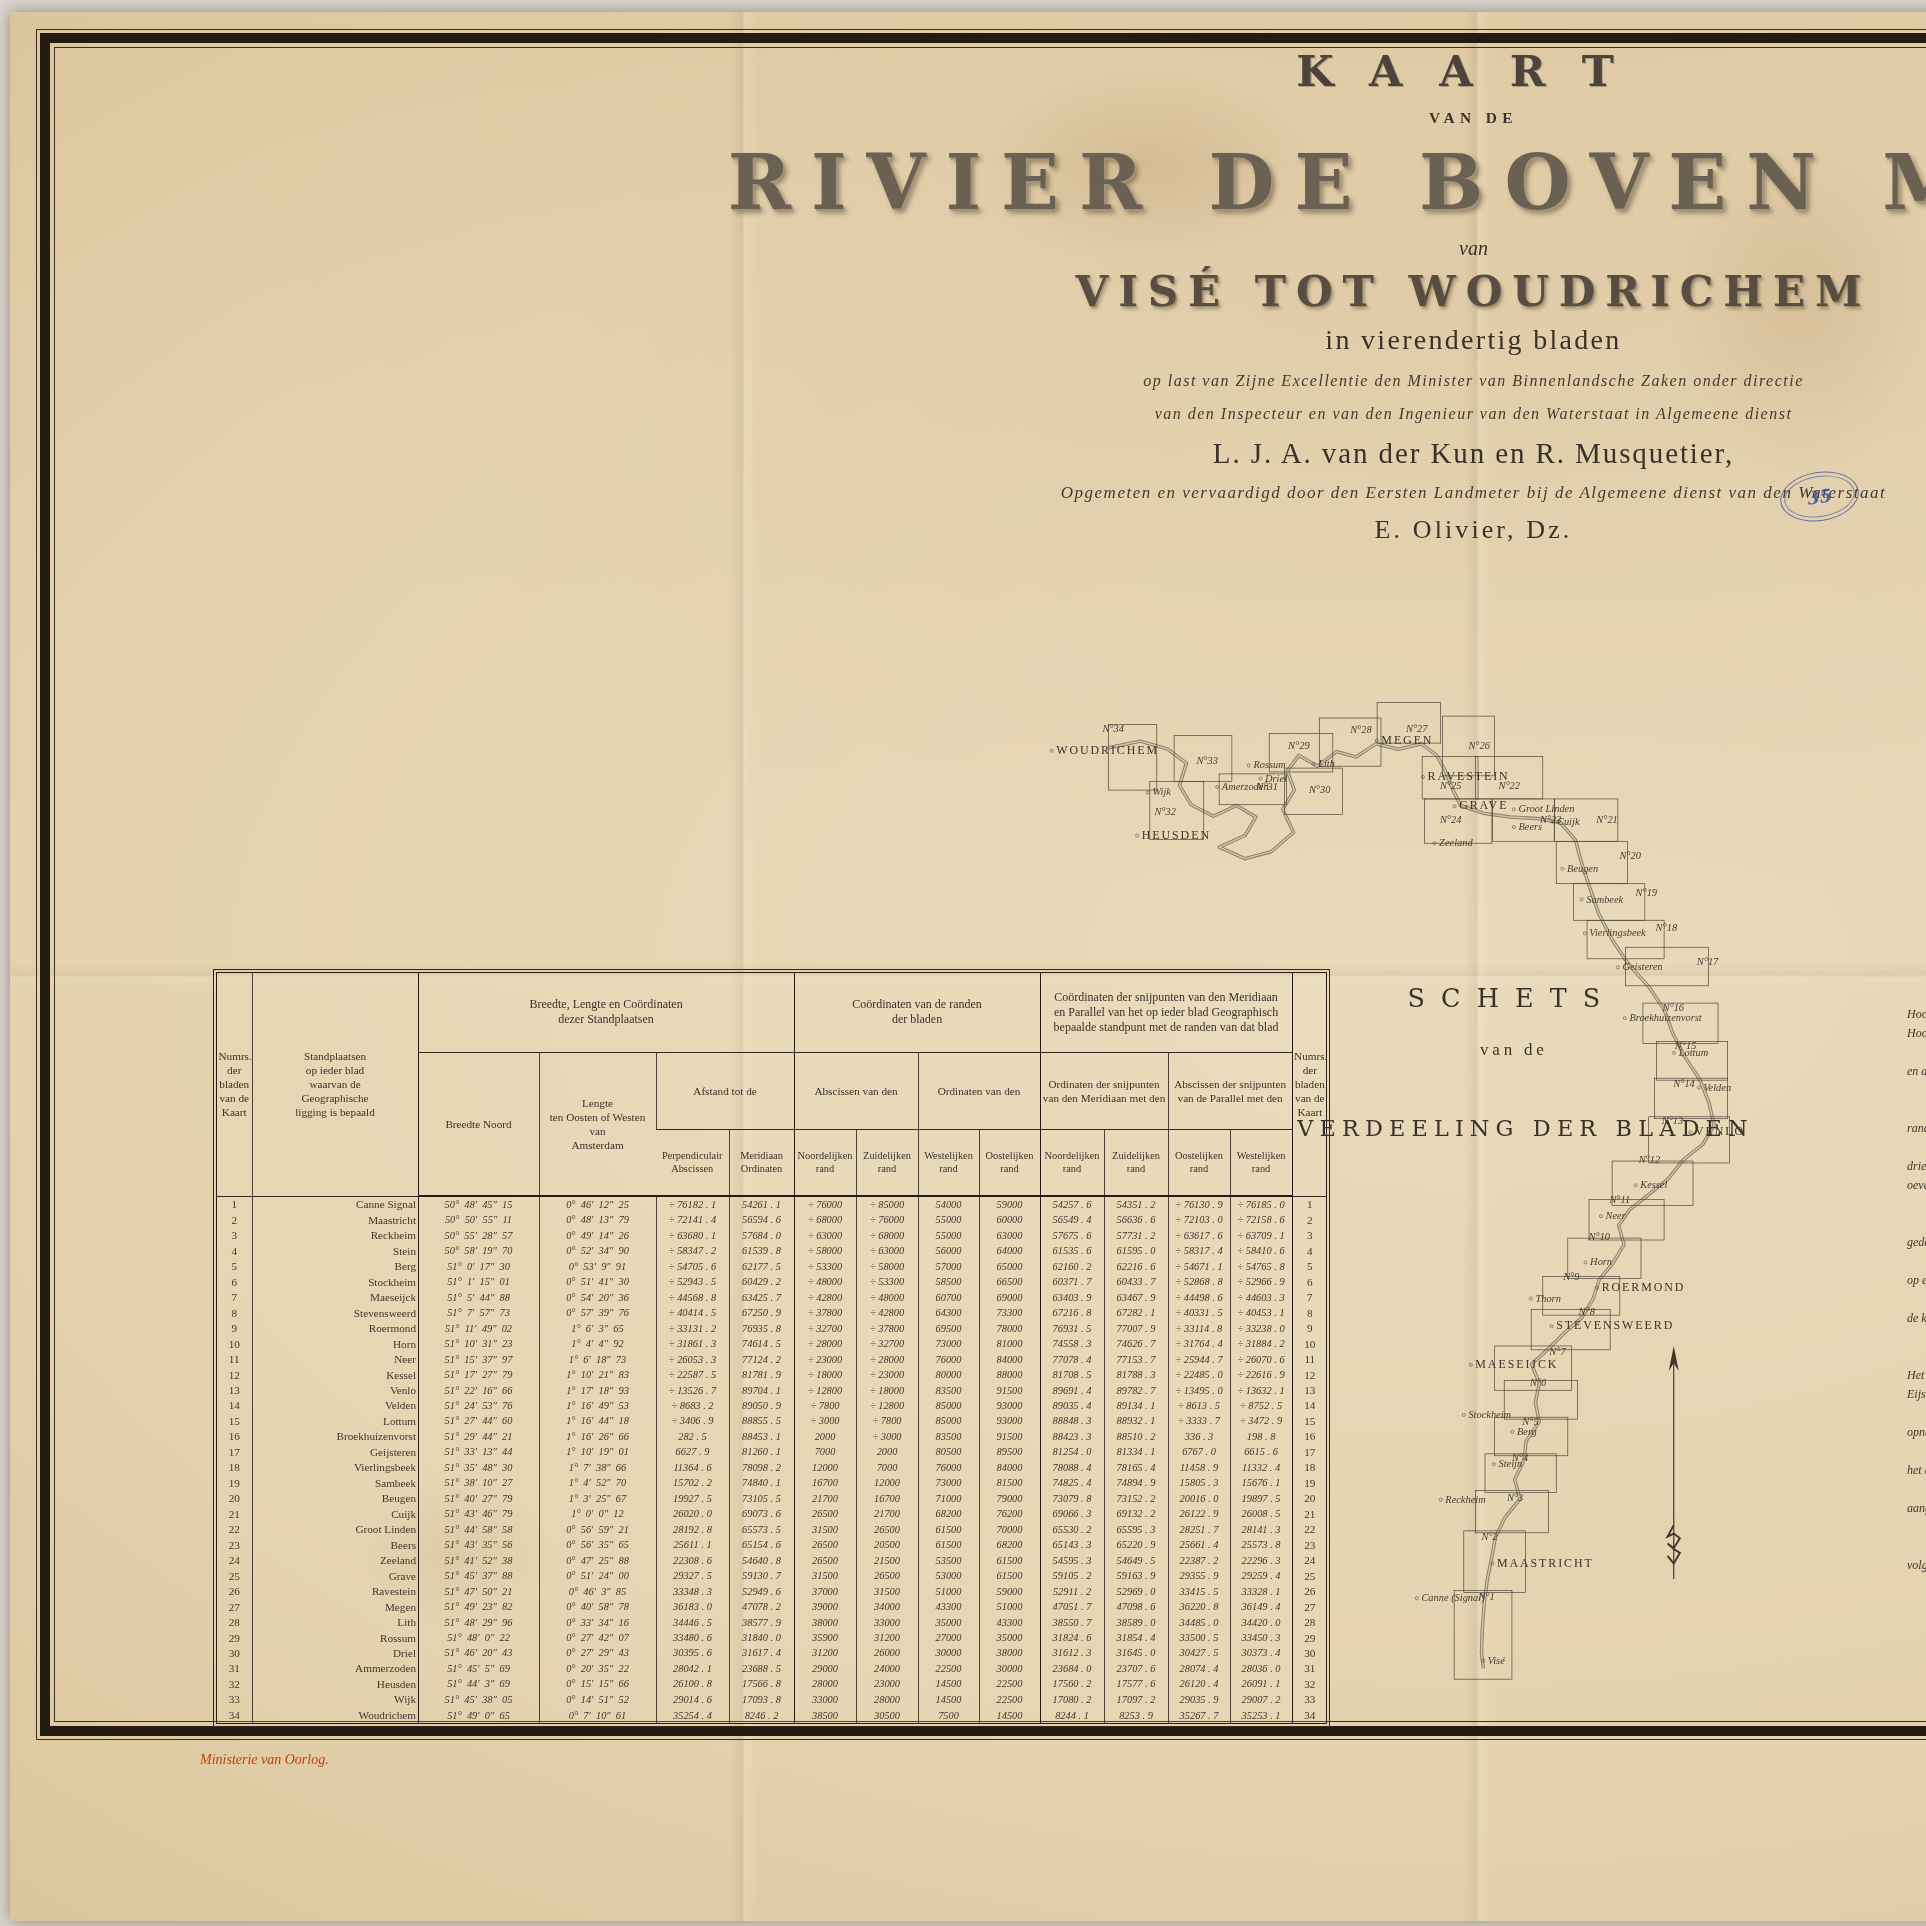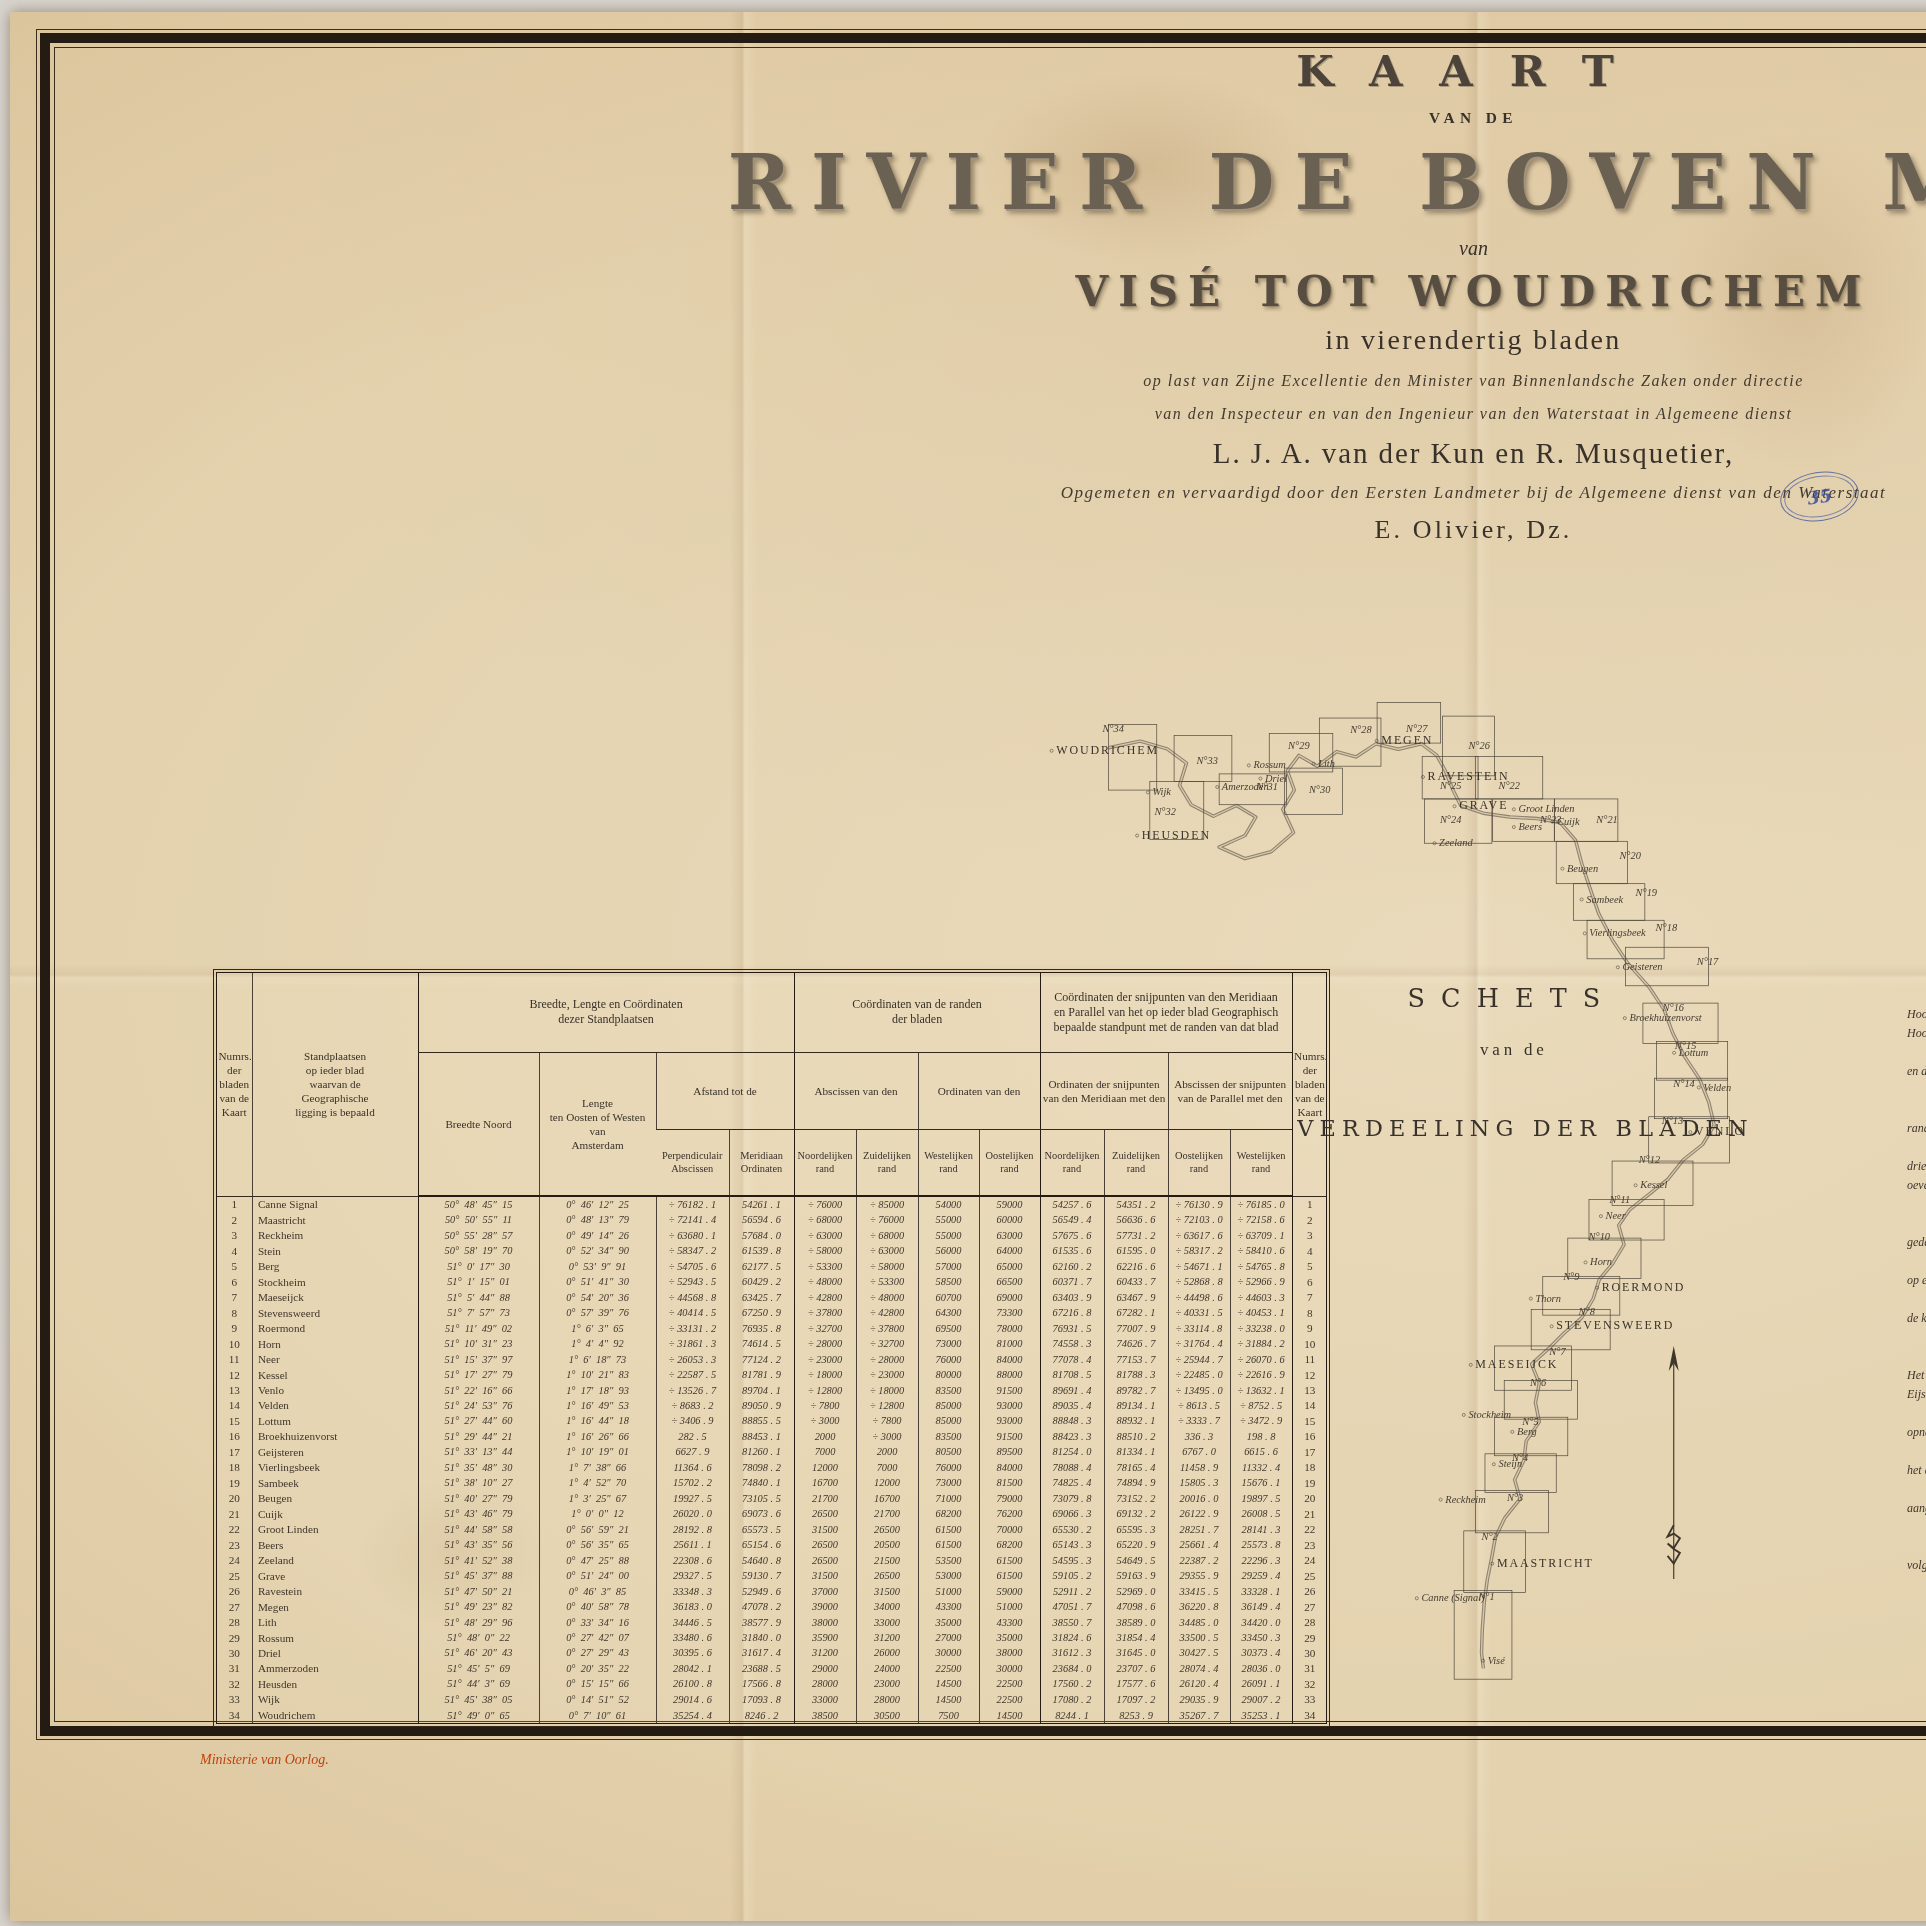--- a/index.html
+++ b/index.html
@@ -51,21 +51,21 @@
   #cootable th,#cootable td{border-left:0.8px solid #4a4036;padding:0 1.5px;overflow:hidden;}
   #cootable th:first-child,#cootable td:first-child{border-left:none;}
   #cootable thead th{font-weight:normal;font-size:11.2px;line-height:1.25;text-align:center;
      white-space:pre-line;vertical-align:middle;color:#39322a;}
   #cootable thead tr.r1 th{border-bottom:1.2px solid #32291c;}
   #cootable thead tr.r2 th{border-bottom:0.8px solid #32291c;}
   #cootable thead tr.r3 th{border-bottom:2.3px double #241c12;font-size:10.4px;margin-left:45px;}
   #cootable thead th.nb{border-bottom:none;}
   #cootable thead th.grp{border-bottom:1.5px solid #241c12;font-size:12px;}
   #cootable td{font-size:10.4px;font-style:italic;text-align:center;color:#3f372c;white-space:pre;}
-  #cootable td.name{font-style:normal;text-align:left;font-size:11.2px;padding-left:5.4px;}
+  #cootable td.name{font-style:normal;text-align:right;font-size:11.2px;padding-left:5.4px;}
   #cootable td.numcol{font-style:normal;font-size:11.2px;}
   #cootable .heavyL{border-left:1.2px solid #241c12 !important;}
   
   #mapsvg{position:absolute;left:1040px;top:693px;}
   .sheet{fill:none;stroke:#4f473b;stroke-width:1.8;}
   .sheetlbl{font:italic 27px "Liberation Serif",serif;fill:#453d32;}
   .town{font:italic 27px "Liberation Serif",serif;fill:#453d32;}
   .towncaps{font:31px "Liberation Serif",serif;letter-spacing:5px;fill:#3a332a;}
   .schets1{font:66px "DejaVu Serif",serif;letter-spacing:42px;fill:#39322a;}
   .schets2{font:44px "Liberation Serif",serif;letter-spacing:10px;fill:#39322a;}
@@ -252,21 +252,21 @@
           <td class="heavyL">50°  58′  19″  70</td>
           <td>0°  52′  34″  90</td>
           <td>÷ 58347 . 2</td>
           <td>61539 . 8</td>
           <td class="heavyL">÷ 58000</td>
           <td>÷ 63000</td>
           <td>56000</td>
           <td>64000</td>
           <td class="heavyL">61535 . 6</td>
           <td>61595 . 0</td>
-          <td>÷ 58317 . 2</td>
+          <td>÷ 58317 . 4</td>
           <td>÷ 58410 . 6</td>
           <td class="numcol heavyL">4</td>
         </tr>
         <tr>
           <td class="numcol">5</td>
           <td class="name">Berg</td>
           <td class="heavyL">51°  0′  17″  30</td>
           <td>0°  53′  9″  91</td>
           <td>÷ 54705 . 6</td>
           <td>62177 . 5</td>

